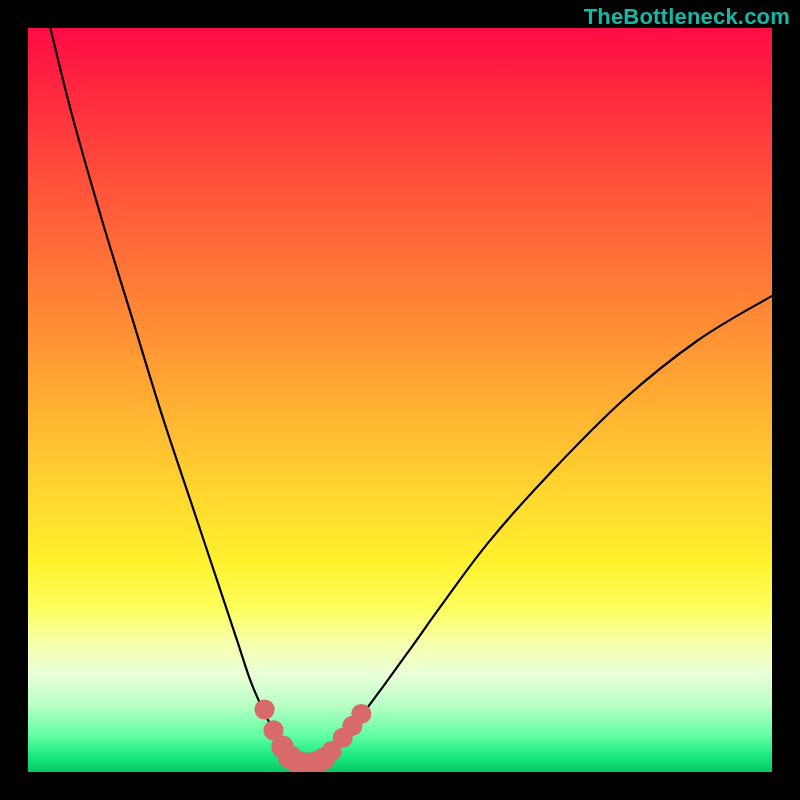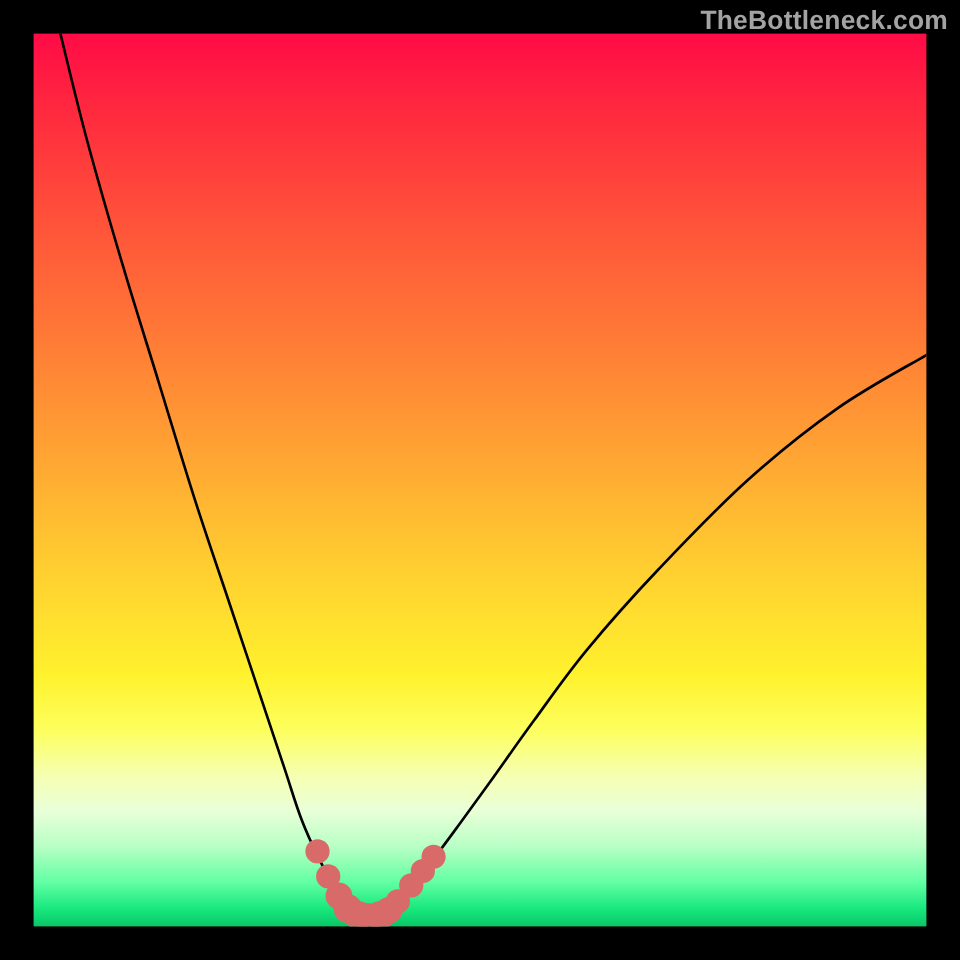--- a/index.html
+++ b/index.html
@@ -41,21 +41,21 @@
       #08c766 100%
     );
   }
   .watermark {
     position: absolute;
     top: 4px;
     right: 10px;
     font-family: Arial, Helvetica, sans-serif;
     font-size: 22px;
     font-weight: 600;
-    color: #a3a3a3;
+    color: #14b8a6;
     letter-spacing: 0.2px;
     user-select: none;
   }
   svg.curve {
     position: absolute;
     left: 0;
     top: 0;
     width: 744px;
     height: 744px;
     display: block;

